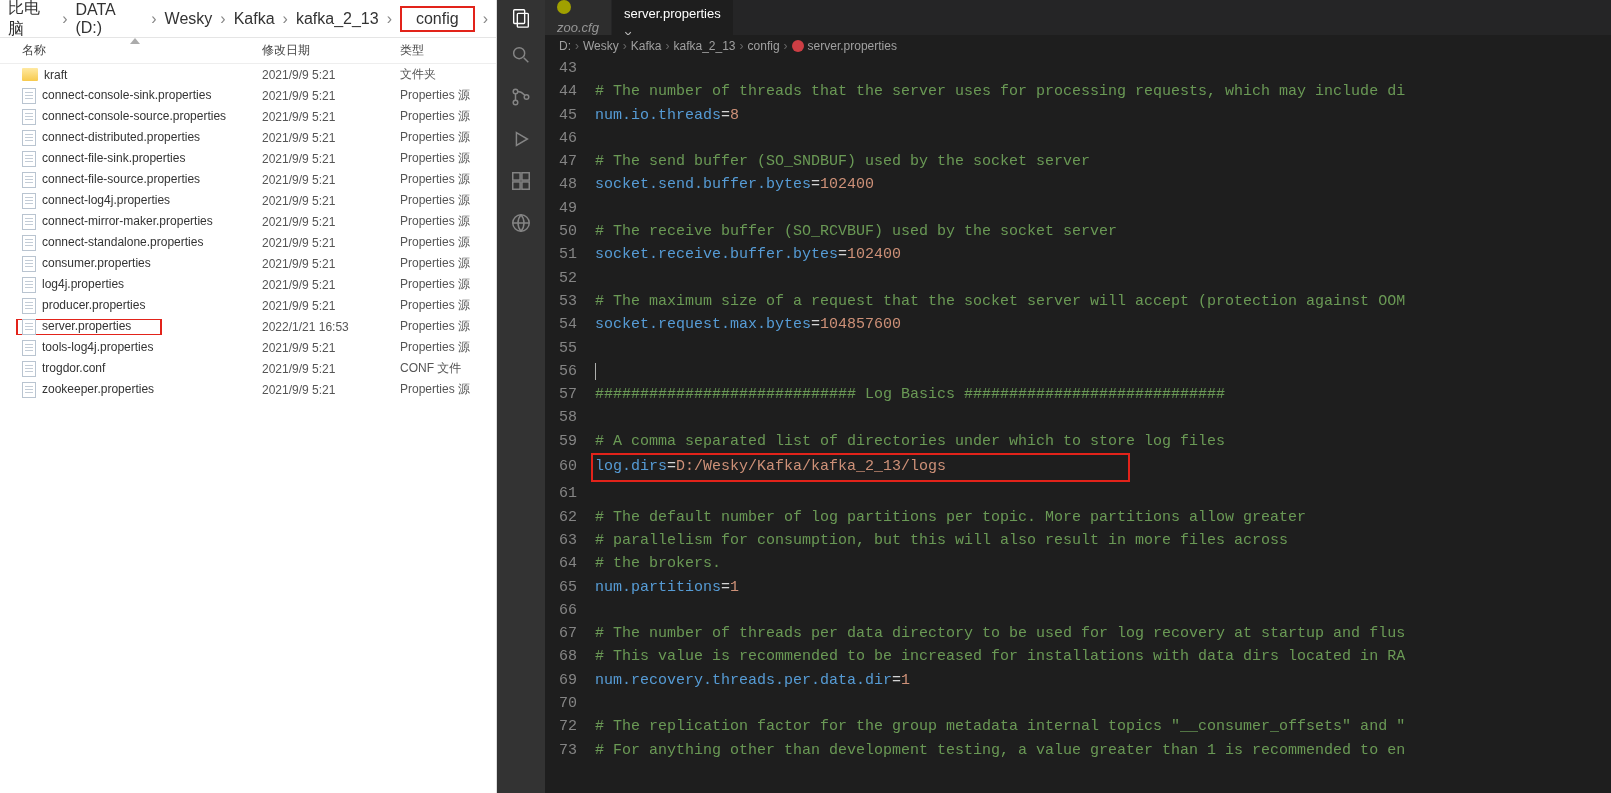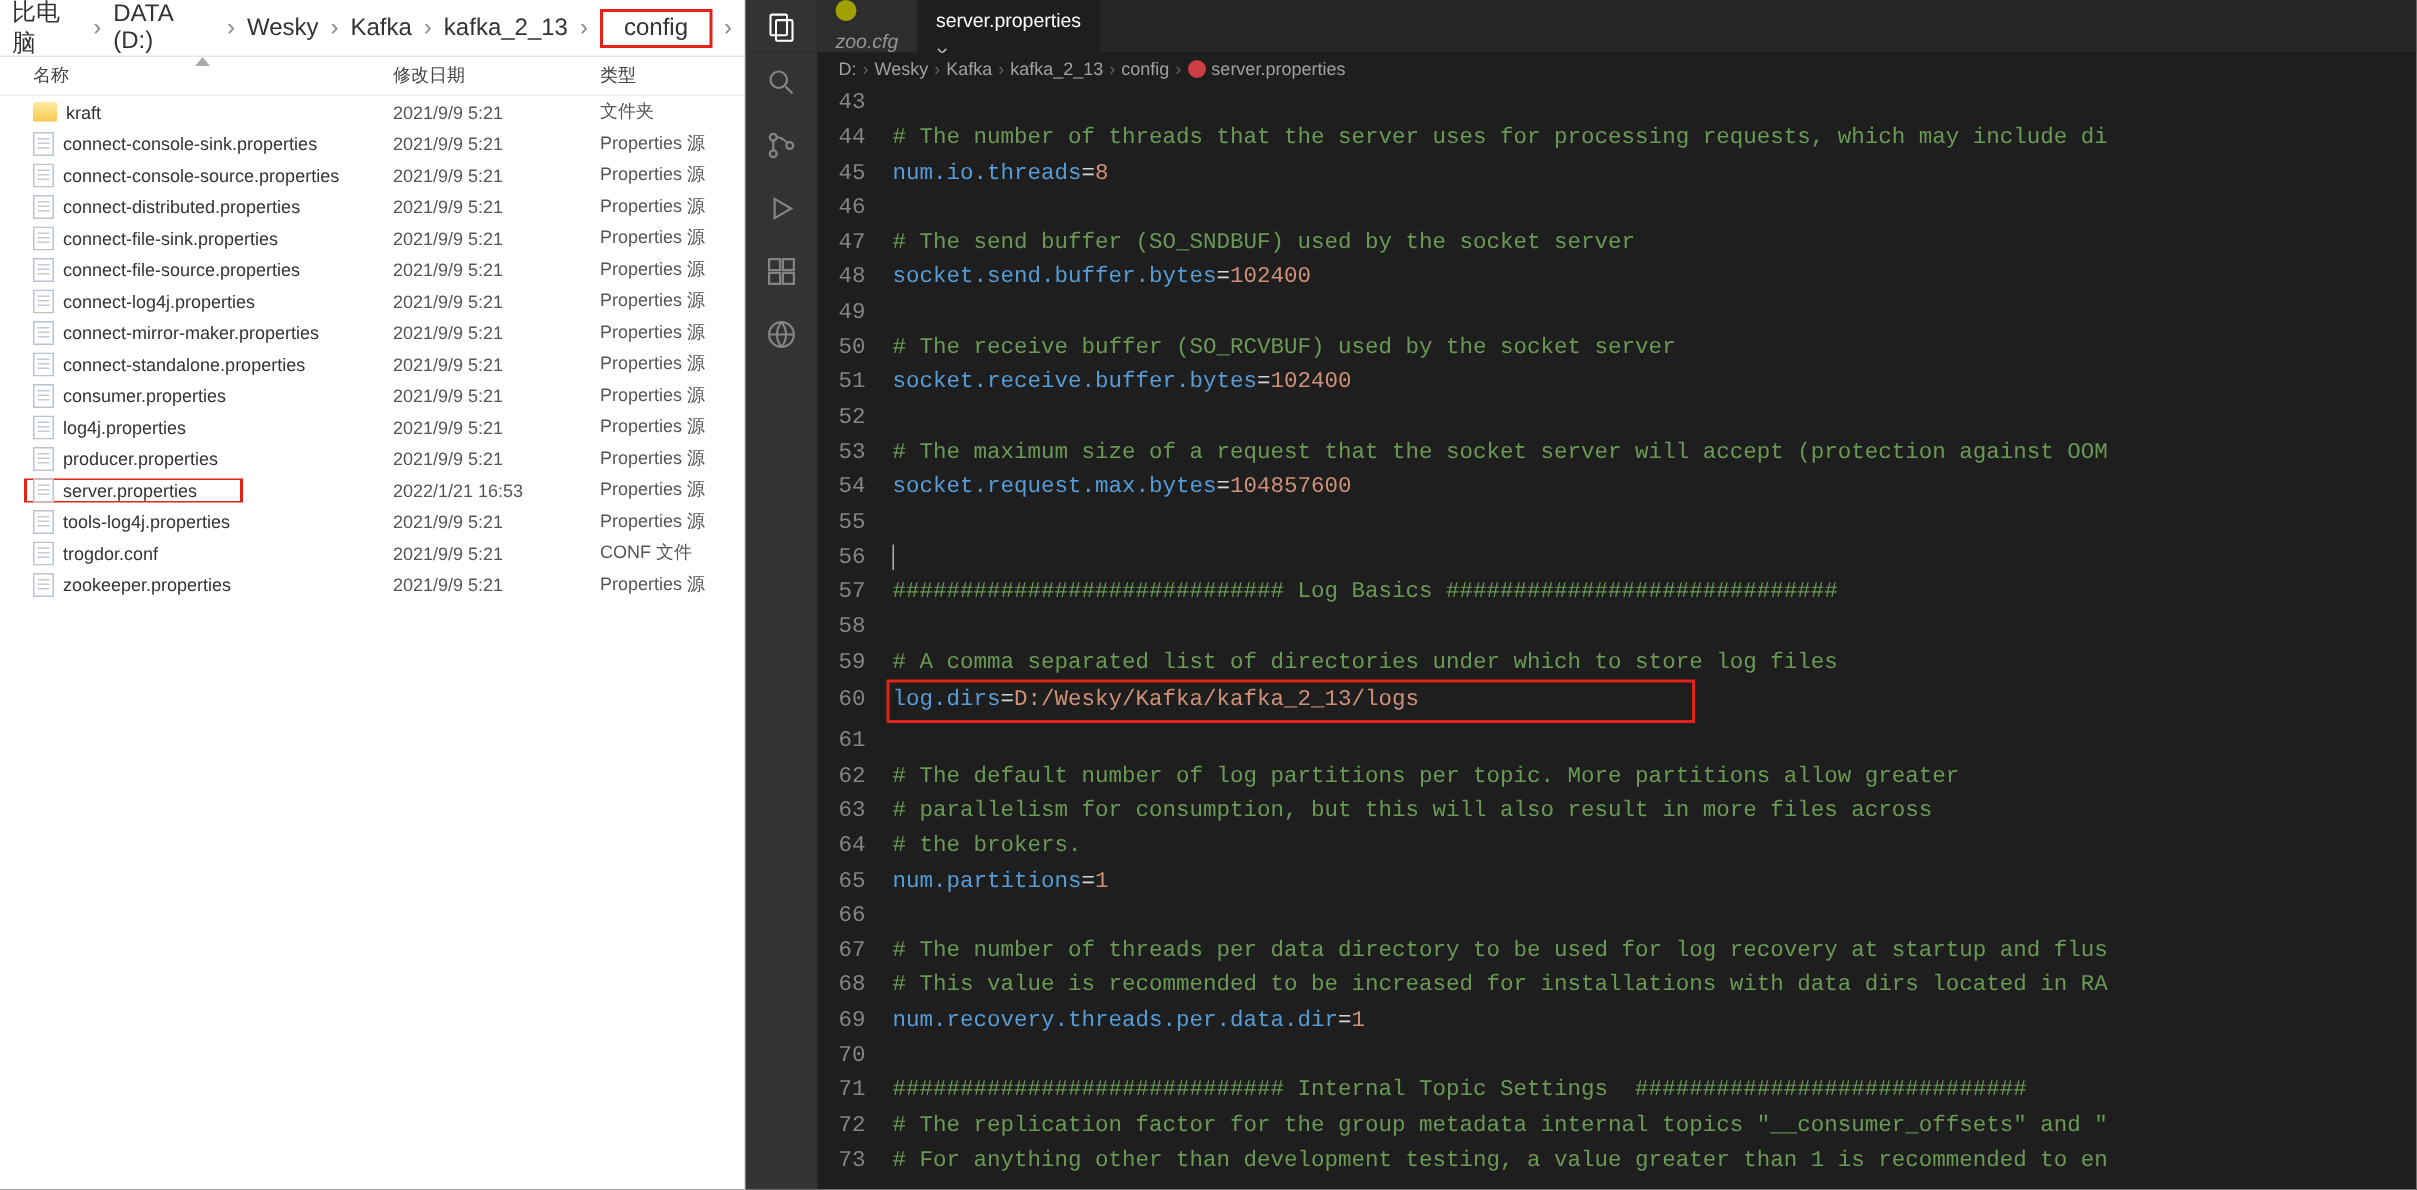--- a/index.html
+++ b/index.html
@@ -9,21 +9,21 @@
 .exp-breadcrumb { height: 38px; border-bottom: 1px solid #e5e5e5; display: flex; align-items: center; padding: 0 4px; font-size: 16px; color: #333; }
 .exp-breadcrumb span { padding: 0 4px; }
 .exp-breadcrumb .sep { color: #888; padding: 0 4px; }
 .exp-breadcrumb .highlighted { border: 2px solid #e2231a; padding: 2px 14px; margin: 0 4px; }
 .exp-headers { display: flex; height: 26px; align-items: center; border-bottom: 1px solid #eee; font-size: 12px; color: #444; }
 .col-name { width: 262px; padding-left: 22px; }
 .col-date { width: 138px; }
 .col-type { flex: 1; }
 .exp-files { flex: 1; overflow: auto; }
 .file-row { display: flex; height: 21px; align-items: center; font-size: 12px; color: #333; }
-.file-row .fname { width: 262px; padding-left: 22px; display: flex; align-items: center; gap: 6px; white-space: nowrap; overflow: hidden; }
+.file-row .fname { width: 262px; padding-left: 22px; display: flex; align-items: flex-start; gap: 6px; white-space: nowrap; overflow: hidden; }
 .file-row .fdate { width: 138px; color: #555; }
 .file-row .ftype { flex: 1; color: #555; white-space: nowrap; overflow: hidden; }
 .file-row.hl .fname { position: relative; }
 .file-row.hl .fname::before { content: ""; position: absolute; left: 16px; right: 100px; top: -1px; bottom: -1px; border: 2px solid #e2231a; pointer-events: none; }
 .icon-folder { width: 16px; height: 13px; background: linear-gradient(#ffe9a2,#f7ca4d); border-radius: 1px; display: inline-block; }
 .icon-file { width: 14px; height: 16px; border: 1px solid #b9c4d0; background: #fff; display: inline-block; position: relative; }
 .icon-file::after { content: ""; position: absolute; top: 3px; left: 2px; right: 2px; height: 1px; background: #c3ccd6; box-shadow: 0 3px 0 #c3ccd6, 0 6px 0 #c3ccd6; }
 .sort-arrow { position: absolute; left: 130px; top: 0; width: 0; height: 0; border-left: 5px solid transparent; border-right: 5px solid transparent; border-bottom: 6px solid #888; opacity: .7; }
 .exp-headers-wrap { position: relative; }
 
@@ -309,21 +309,20 @@
               <div class="ln"><span class="gutter">61</span></div>
               <div class="ln"><span class="gutter">62</span><span class="c-comment"># The default number of log partitions per topic. More partitions allow greater</span></div>
               <div class="ln"><span class="gutter">63</span><span class="c-comment"># parallelism for consumption, but this will also result in more files across</span></div>
               <div class="ln"><span class="gutter">64</span><span class="c-comment"># the brokers.</span></div>
               <div class="ln"><span class="gutter">65</span><span class="c-key">num.partitions</span><span class="c-eq">=</span><span class="c-val">1</span></div>
               <div class="ln"><span class="gutter">66</span></div>
               <div class="ln"><span class="gutter">67</span><span class="c-comment"># The number of threads per data directory to be used for log recovery at startup and flus</span></div>
               <div class="ln"><span class="gutter">68</span><span class="c-comment"># This value is recommended to be increased for installations with data dirs located in RA</span></div>
               <div class="ln"><span class="gutter">69</span><span class="c-key">num.recovery.threads.per.data.dir</span><span class="c-eq">=</span><span class="c-val">1</span></div>
               <div class="ln"><span class="gutter">70</span></div>
-              <div class="ln"><span class="gutter">71</span><span class="c-comment">############################# Internal Topic Settings  #############################</span></div>
               <div class="ln"><span class="gutter">72</span><span class="c-comment"># The replication factor for the group metadata internal topics "__consumer_offsets" and "</span></div>
               <div class="ln"><span class="gutter">73</span><span class="c-comment"># For anything other than development testing, a value greater than 1 is recommended to en</span></div>
             </div>
           <div class="vs-right"></div>
         </div>
       </div>
     </div>
   </div>
 </div>
 

